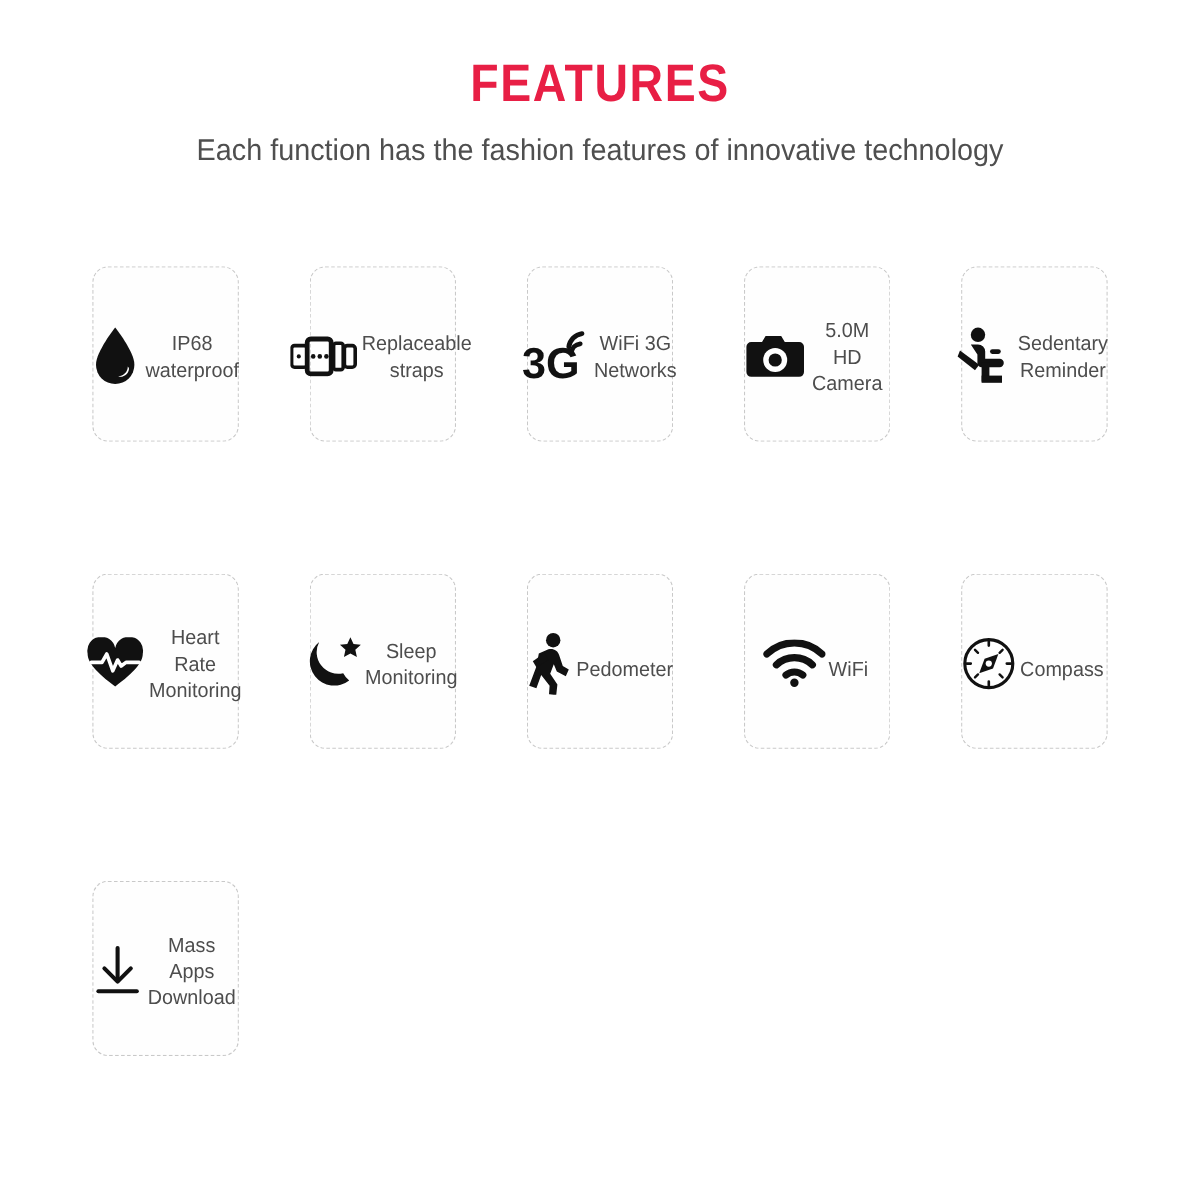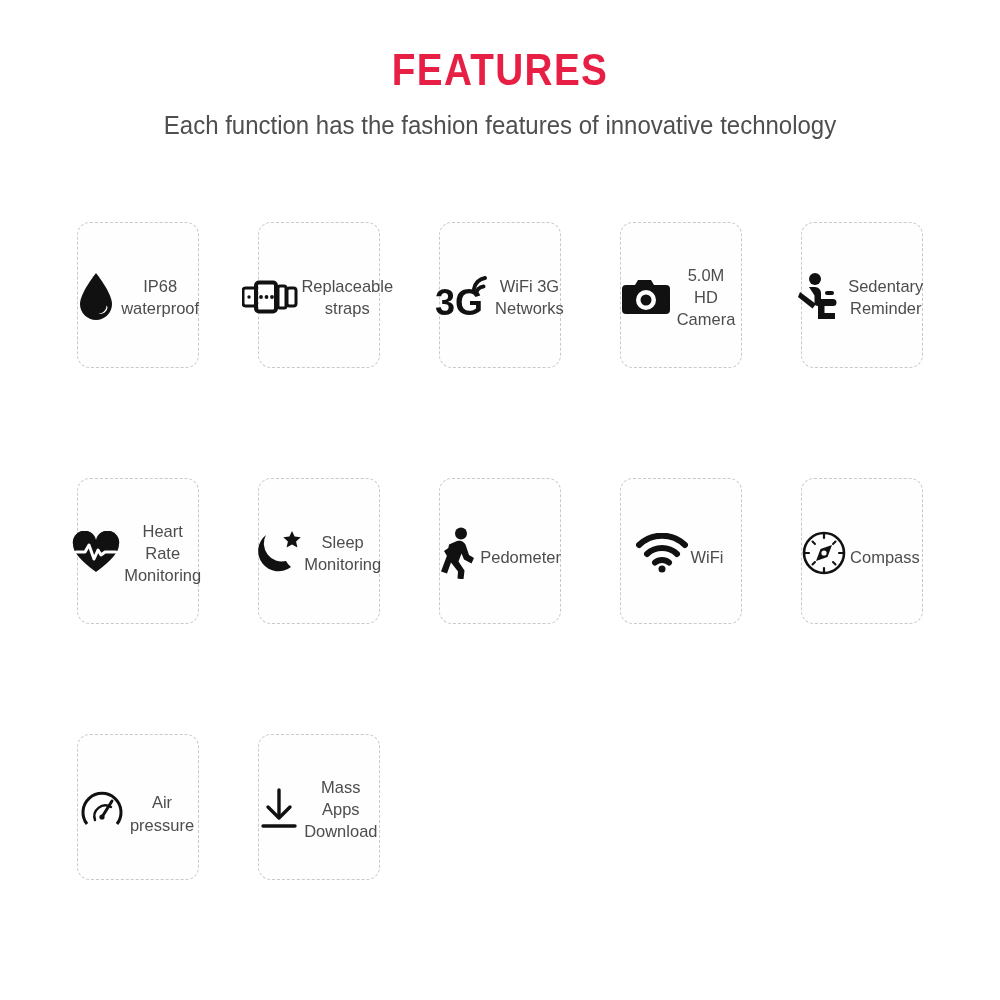--- a/index.html
+++ b/index.html
@@ -209,31 +209,20 @@
         <svg width="46" height="46" viewBox="0 0 46 46">
           <circle cx="23" cy="23" r="20" fill="none" stroke="currentColor" stroke-width="2.6"></circle>
           <path d="M23 4.5 v3.5 M23 38 v3.5 M4.5 23 h3.5 M38 23 h3.5" stroke="currentColor" stroke-width="2.2" stroke-linecap="round"></path>
           <path d="M11.5 11.5 l2.5 2.5 M32 32 l2.5 2.5 M34.5 11.5 l-2.5 2.5 M14 32 l-2.5 2.5" stroke="currentColor" stroke-width="2" stroke-linecap="round"></path>
           <path d="M31 15 L26.5 27 L15 31 L19.5 19 Z" fill="currentColor"></path>
           <circle cx="23" cy="23" r="2.6" fill="#ffffff"></circle>
         </svg>
       </div>
       <div class="feature-label">Compass</div>
     </div>
-    <div class="feature-card one-line">
-      <div class="feature-icon">
-        <svg width="48" height="44" viewBox="0 0 48 44">
-          <path d="M9 37 A19 19 0 1 1 39 37" fill="none" stroke="currentColor" stroke-width="3"></path>
-          <path d="M17 33 A11 11 0 0 1 33 20" fill="none" stroke="currentColor" stroke-width="2.4" stroke-linecap="round"></path>
-          <path d="M24 30 L34 14" stroke="currentColor" stroke-width="3" stroke-linecap="round"></path>
-          <circle cx="24" cy="30" r="2.6" fill="currentColor"></circle>
-        </svg>
-      </div>
-      <div class="feature-label">Air pressure</div>
-    </div>
     <div class="feature-card">
       <div class="feature-icon">
         <svg width="44" height="46" viewBox="0 0 44 46">
           <path d="M22 4 v26" stroke="currentColor" stroke-width="3.4" stroke-linecap="round"></path>
           <path d="M11 21 L22 32 L33 21" fill="none" stroke="currentColor" stroke-width="3.4" stroke-linecap="round" stroke-linejoin="round"></path>
           <path d="M6 40 h32" stroke="currentColor" stroke-width="3.4" stroke-linecap="round"></path>
         </svg>
       </div>
       <div class="feature-label">Mass Apps
 Download</div>

